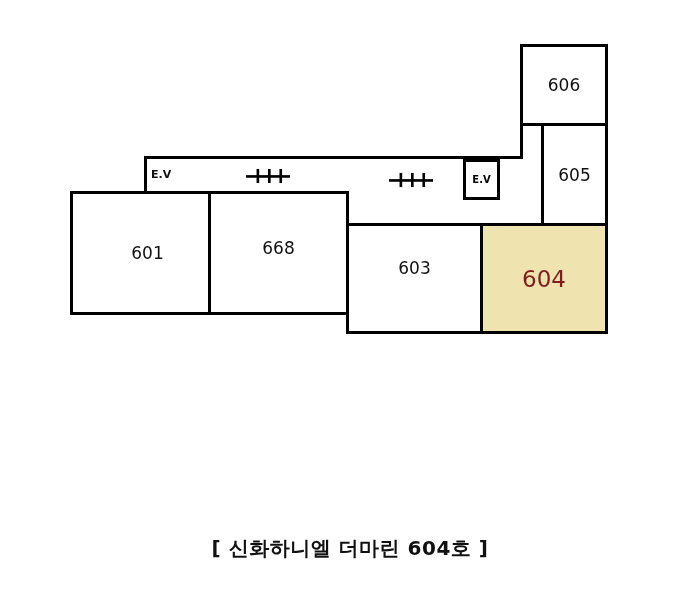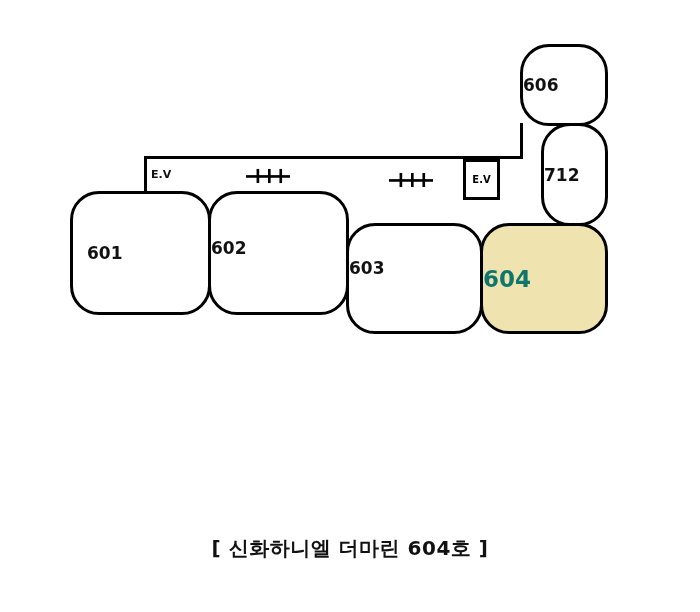--- a/index.html
+++ b/index.html
@@ -1,56 +1,56 @@
 <!DOCTYPE html>
 <html><head>
 <meta charset="utf-8">
 <style>
   html, body { margin:0; padding:0; background:#ffffff; }
   body { width:700px; height:612px; position:relative; overflow:hidden;
          font-family:"DejaVu Sans","Liberation Sans",sans-serif; }
   .ln { position:absolute; background:#000; }
-  .room { position:absolute; box-sizing:border-box; display:flex; align-items:center; 
-          font-weight:bold; font-size:17px; color:#111;border-radius:29px; }
+  .room { position:absolute; box-sizing:border-box; display:flex; align-items:center; justify-content:center;
+          font-weight:normal; font-size:17px; color:#111; }
   .hl { background:#efe3b0; }
   .lbl { position:absolute; font-weight:bold; color:#111; }
   .ev-label { font-size:11px; }
   .stair { position:absolute; width:44px; height:16px; }
   .caption { position:absolute; left:0; width:700px; top:535px; text-align:center;
              font-size:20px; font-weight:bold; color:#111; letter-spacing:0.5px; }
 </style>
 </head>
 <body>
 
 <div>
 
   <div class="room" style="left:520px;top:44px;width:88px;height:82px;border:3px solid #000;">
     <span>606</span>
   </div>
 
   <div class="room" style="left:541px;top:123px;width:67px;height:103px;border:3px solid #000;">
-    <span>712</span>
+    <span>605</span>
   </div>
 
   <div class="ln" style="left:144px;top:156px;width:379px;height:3px;"></div>
   <div class="ln" style="left:144px;top:156px;width:3px;height:38px;"></div>
   <div class="ln" style="left:520px;top:123px;width:3px;height:36px;"></div>
 
   <div class="room" style="left:70px;top:191px;width:141px;height:124px;border:3px solid #000;padding-left:14px;">
     <span>601</span>
   </div>
   <div class="room" style="left:208px;top:191px;width:141px;height:124px;border:3px solid #000;padding-bottom:10px;">
-    <span>602</span>
+    <span>668</span>
   </div>
 
   <div class="room" style="left:346px;top:223px;width:137px;height:111px;border:3px solid #000;padding-bottom:22px;">
     <span>603</span>
   </div>
 
-  <div class="room hl" style="left:480px;top:223px;width:128px;height:111px;border:3px solid #000;font-size:23px;color:#0f766e;">
+  <div class="room hl" style="left:480px;top:223px;width:128px;height:111px;border:3px solid #000;font-size:23px;color:#7f1d1d;">
     <span>604</span>
   </div>
 
   <span class="lbl ev-label" style="left:151px;top:168px;">E.V</span>
   <div style="position:absolute;left:463px;top:159px;width:37px;height:41px;box-sizing:border-box;border:3px solid #000;display:flex;align-items:center;justify-content:center;">
     <span class="ev-label" style="font-weight:bold;font-size:10px;">E.V</span>
   </div>
 
   <svg class="stair" style="left:246px;top:168px;" viewBox="0 0 50 16">
     <rect x="0" y="7" width="50" height="3" fill="#000"></rect>

